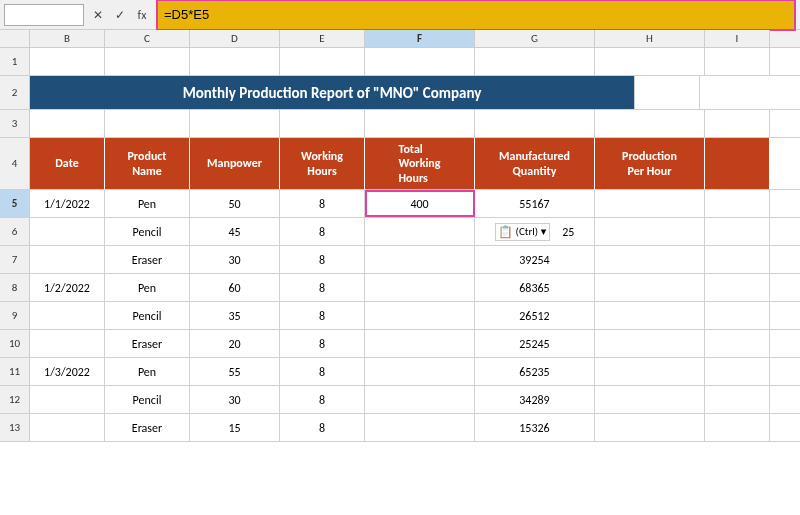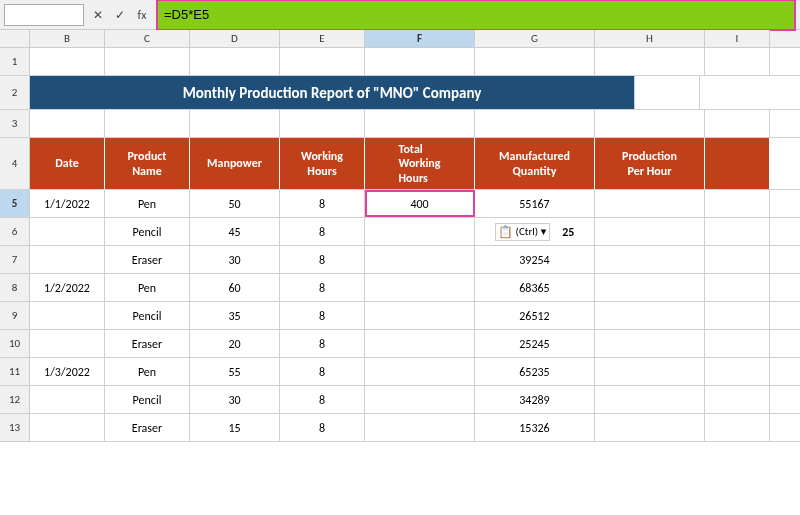--- a/index.html
+++ b/index.html
@@ -47,21 +47,21 @@
       cursor: pointer;
       font-size: 12px;
       color: #444;
     }
     .formula-bar {
       flex: 1;
       height: 22px;
       border: 2px solid #e040a0;
       padding: 14px 6px;
       font-size: 13px;
-      background: #84cc16;
+      background: #eab308;
     }
 
     
     .col-headers {
       display: flex;
       background: #f0f0f0;
       border-bottom: 1px solid #ccc;
       height: 18px;
     }
     .row-num-header {
@@ -291,21 +291,21 @@
   <div class="cell data-cell c-b" style="border-top: none; border-bottom: none;"></div>
   <div class="cell data-cell c-c">Pencil</div>
   <div class="cell data-cell c-d">45</div>
   <div class="cell data-cell c-e">8</div>
   <div class="cell data-cell c-f"></div>
   <div class="cell data-cell c-g" style="position:relative;">
     <span class="clipboard-popup">
       <span style="font-size:12px;">📋</span>
       <span>(Ctrl) ▾</span>
     </span>
-    <span style="margin-left:12px;font-weight:bold;">25</span>
+    <span style="margin-left:12px;">25</span>
   </div>
   <div class="cell data-cell c-h"></div>
   <div class="cell data-cell c-i"></div>
 </div>
 
 <div class="grid-row">
   <div class="row-num">7</div>
   <div class="cell data-cell c-b" style="border-top: none;"></div>
   <div class="cell data-cell c-c">Eraser</div>
   <div class="cell data-cell c-d">30</div>

